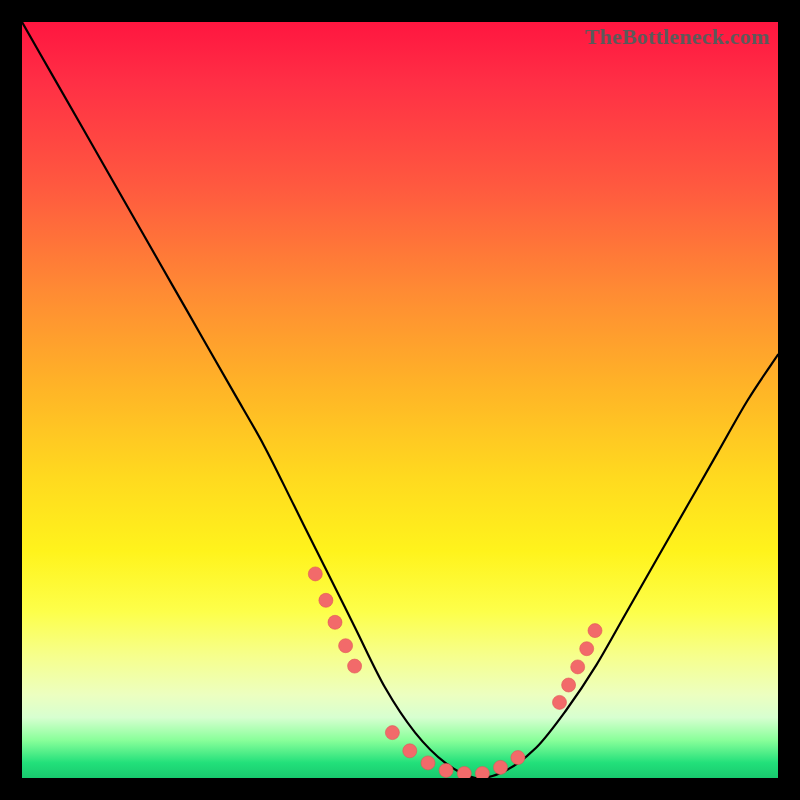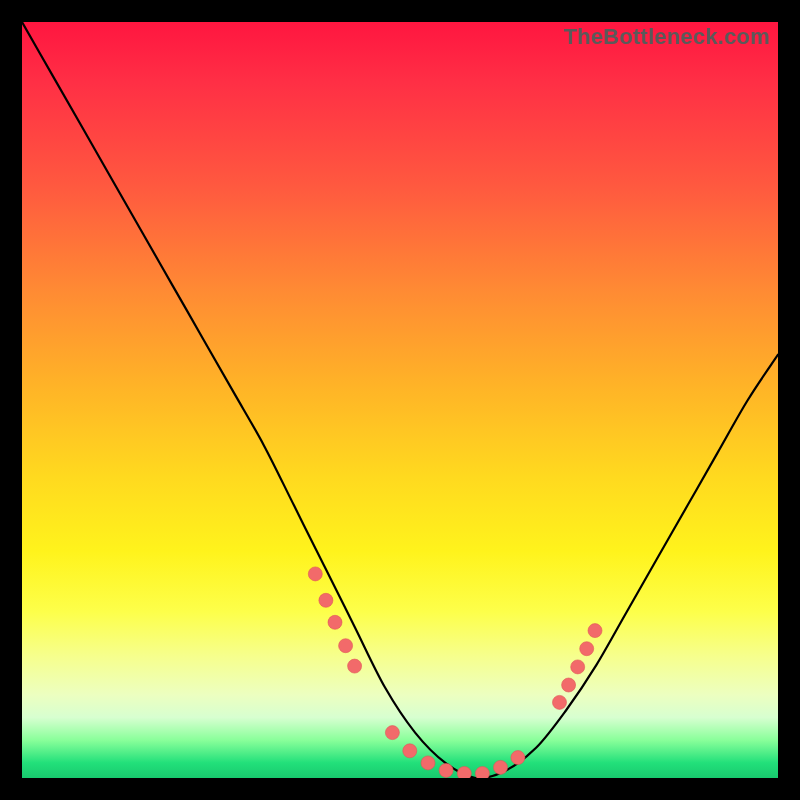--- a/index.html
+++ b/index.html
@@ -34,20 +34,21 @@
       #ffd91f 60%,
       #fff31c 70%,
       #fdff4a 78%,
       #f6ff8e 84%,
       #ecffc0 89%,
       #d7ffd0 92%,
       #89ff9a 95%,
       #22e07a 98%,
       #18c96e 100%
     );
+    font-family: Liberation Serif, serif;
   }
   .watermark {
     position: absolute;
     top: 2px;
     right: 8px;
     color: #5a5a5a;
     font-size: 22px;
     font-weight: 600;
     letter-spacing: 0.2px;
     user-select: none;

